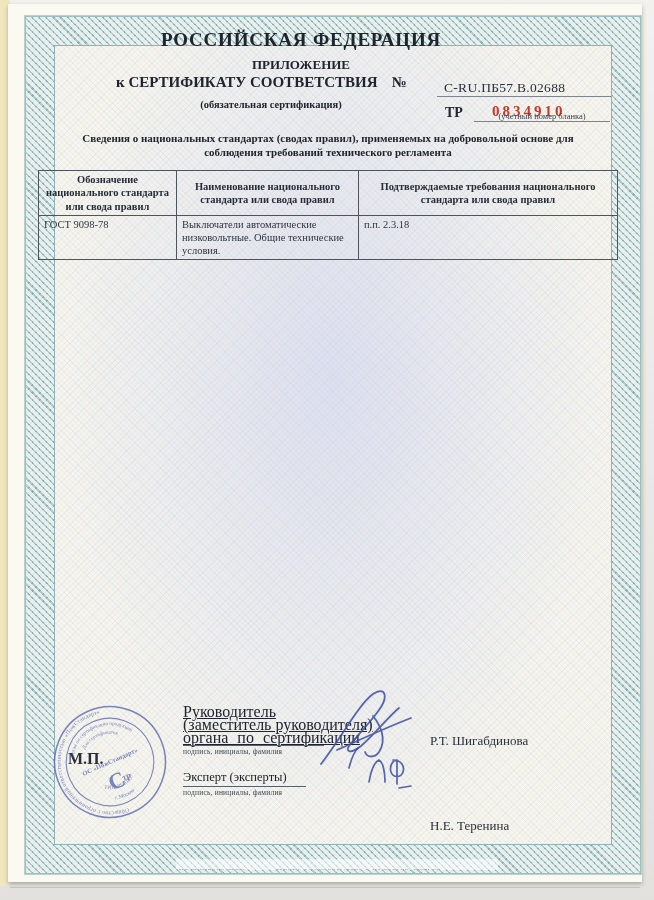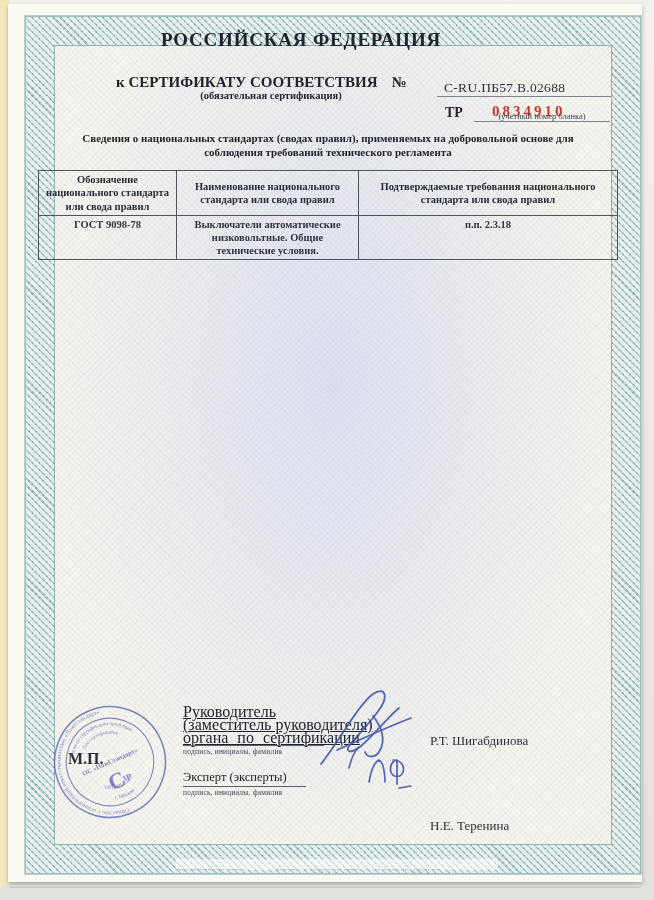--- a/index.html
+++ b/index.html
@@ -48,34 +48,34 @@
     transform:scale(.48);transform-origin:0 50%;
   }
   .content{position:absolute;left:0;top:0;width:654px;height:656px;}
   .abs{position:absolute;}
   .title-country{left:0;top:29px;width:602px;text-align:center;font-size:19px;font-weight:bold;letter-spacing:.8px;color:#20242f;}
   .title-app{left:0;top:57px;width:602px;text-align:center;font-size:13px;font-weight:bold;color:#20242f;}
   .title-cert{left:116px;top:74px;font-size:15px;font-weight:bold;color:#20242f;white-space:nowrap;}
   .title-cert .num-sign{margin-left:14px;}
   .cert-number{left:444px;top:80px;font-size:13.5px;color:#2b2f3a;letter-spacing:.3px;}
   .cert-underline{left:437px;top:96px;width:174px;height:1px;background:#7d848e;}
-  .mandatory-note{left:140px;top:90px;width:262px;text-align:center;font-size:10.5px;font-weight:bold;color:#20242f;}
+  .mandatory-note{left:140px;top:99px;width:262px;text-align:center;font-size:10.5px;font-weight:bold;color:#20242f;}
   .tr-label{left:445px;top:105px;font-size:14px;font-weight:bold;color:#20242f;}
   .blank-number{left:492px;top:103px;font-size:15px;font-weight:bold;letter-spacing:3px;color:#c23a2b;}
   .blank-underline{left:474px;top:121px;width:136px;height:1px;background:#7d848e;}
   .blank-note{left:468px;top:111px;width:148px;text-align:center;font-size:8.5px;color:#3a3f4a;}
   .intro{left:67px;top:131px;width:522px;text-align:center;font-size:11px;font-weight:bold;line-height:1.28;color:#20242f;}
   table.std{
     position:absolute;left:38px;top:170px;width:579px;
     border-collapse:collapse;table-layout:fixed;
     font-size:10.5px;line-height:1.25;color:#2e3440;
   }
   table.std th, table.std td{border:1px solid #4d545c;padding:2px 5px;background:transparent;}
   table.std th{font-weight:bold;text-align:center;vertical-align:middle;height:40px;color:#262b36;}
-  table.std td{vertical-align:top;text-align:center;font-weight:bold;}
+  table.std td{vertical-align:top;text-align:left;}
   tr.r1 td{height:38px;}
   tr.r2 td{height:46px;}
   .role-head{left:183px;top:706px;font-size:16px;line-height:12.8px;color:#20242f;text-decoration:underline;}
   .role-head .spaced{word-spacing:5px;}
   .rule1{left:183px;top:745px;width:141px;height:1px;background:#5a6068;}
   .caption{font-size:7.5px;letter-spacing:.2px;color:#3c4654;}
   .caption1{left:183px;top:747px;}
   .name1{left:430px;top:733px;font-size:13px;color:#2b2f3a;}
   .role-expert{left:183px;top:770px;font-size:12.5px;color:#20242f;}
   .rule2{left:183px;top:786px;width:123px;height:1px;background:#5a6068;}
@@ -98,20 +98,21 @@
       <div class="frame-inner"></div>
     </div>
     <div class="microtext-strip">
       <span>БЛАНК ИЗГОТОВЛЕН ЗАО «ОПЦИОН», www.opcion.ru, ЛИЦЕНЗИЯ № 05-05-09/003 ФНС РФ, УРОВЕНЬ «В», ТЕЛ. (495) 726-4742, г. МОСКВА, 2012 г.</span>
     </div>
   </div>
 
   <div class="content">
 
     <div class="abs title-country">РОССИЙСКАЯ ФЕДЕРАЦИЯ</div>
+    <div class="abs title-app">ПРИЛОЖЕНИЕ</div>
 
     <div class="abs title-cert">
       <span>к СЕРТИФИКАТУ СООТВЕТСТВИЯ</span><span class="num-sign">№</span>
     </div>
     <div class="abs cert-number">C-RU.ПБ57.В.02688</div>
     <div class="abs cert-underline"></div>
     <div class="abs mandatory-note">(обязательная сертификация)</div>
 
     <div class="abs tr-label">ТР</div>
     <div class="abs blank-number">0834910</div>

